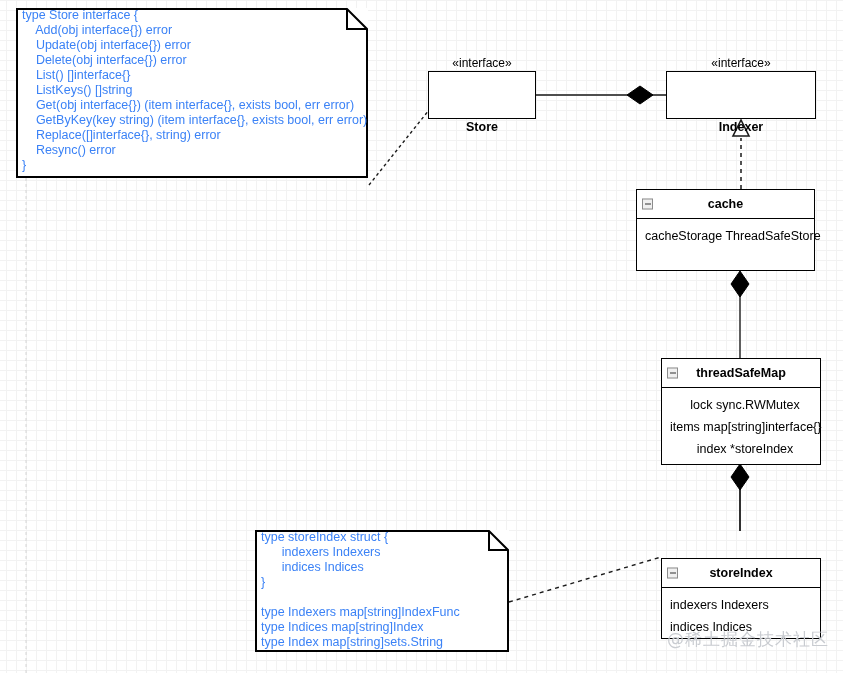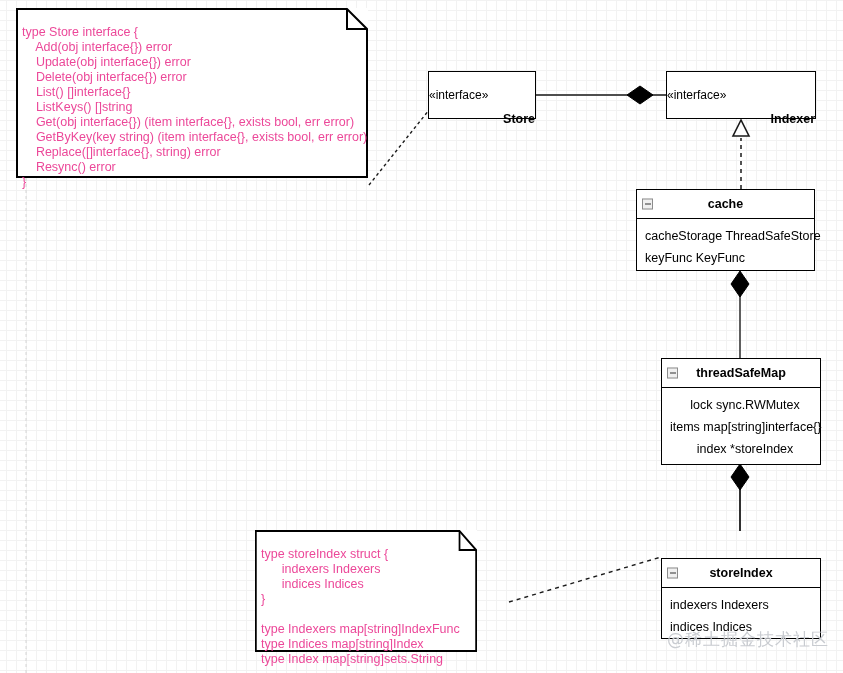--- a/index.html
+++ b/index.html
@@ -83,23 +83,23 @@
     line-height: 14px;
   }
 
   
   .uml-interface {
     position: absolute;
     box-sizing: border-box;
     background: #ffffff;
     border: 1.6px solid #000000;
     display: flex;
-    flex-direction: row;
+    flex-direction: column;
     align-items: center;
-    justify-content: space-between;
+    justify-content: center;
   }
   .uml-interface .stereo {
     font-size: 12px;
     color: #000000;
     line-height: 15px;
   }
   .uml-interface .iname {
     font-size: 12.5px;
     font-weight: bold;
     color: #000000;
@@ -116,25 +116,25 @@
   .uml-note .note-body {
     position: absolute;
     left: 0;
     top: 0;
     width: 100%;
     height: 100%;
   }
   .uml-note .note-text {
     position: absolute;
     left: 6px;
-    top: 17px;
+    top: 0;
     right: 4px;
     font-size: 12.5px;
     line-height: 15px;
-    color: #ec4899;
+    color: #3b82f6;
     white-space: pre;
   }
 
   
   .watermark {
     position: absolute;
     right: 14px;
     bottom: 22px;
     font-size: 17px;
     color: #c9ccd1;
@@ -197,21 +197,20 @@
     <div class="iname">Indexer</div>
   </div>
 
   <div class="uml-class" style="left:636px; top:189px; width:179px; height:82px;">
     <div class="class-header">
       <span class="collapse-icon"></span>
       <span>cache</span>
     </div>
     <div class="class-attrs">
       <div class="attr">cacheStorage ThreadSafeStore</div>
-      <div class="attr">keyFunc KeyFunc</div>
     </div>
   </div>
 
   <div class="uml-class" style="left:661px; top:358px; width:160px; height:107px;text-align:center;">
     <div class="class-header">
       <span class="collapse-icon"></span>
       <span>threadSafeMap</span>
     </div>
     <div class="class-attrs">
       <div class="attr">lock  sync.RWMutex</div>
@@ -224,21 +223,21 @@
     <div class="class-header">
       <span class="collapse-icon"></span>
       <span>storeIndex</span>
     </div>
     <div class="class-attrs">
       <div class="attr">indexers Indexers</div>
       <div class="attr">indices Indices</div>
     </div>
   </div>
 
-  <div class="uml-note" style="left:255px; top:530px; width:222px; height:122px;padding-left:25px;">
+  <div class="uml-note" style="left:255px; top:530px; width:254px; height:122px;padding-left:25px;">
     <svg class="note-body" viewBox="0 0 254 122" xmlns="http://www.w3.org/2000/svg" preserveAspectRatio="none">
       <path d="M1,1 L234,1 L253,20 L253,121 L1,121 Z" fill="#ffffff" stroke="#000000" stroke-width="2"></path>
       <path d="M234,1 L234,20 L253,20" fill="none" stroke="#000000" stroke-width="2"></path>
     </svg>
     <div class="note-text">type storeIndex struct {
       indexers Indexers
       indices Indices
 }
 
 type Indexers map[string]IndexFunc

